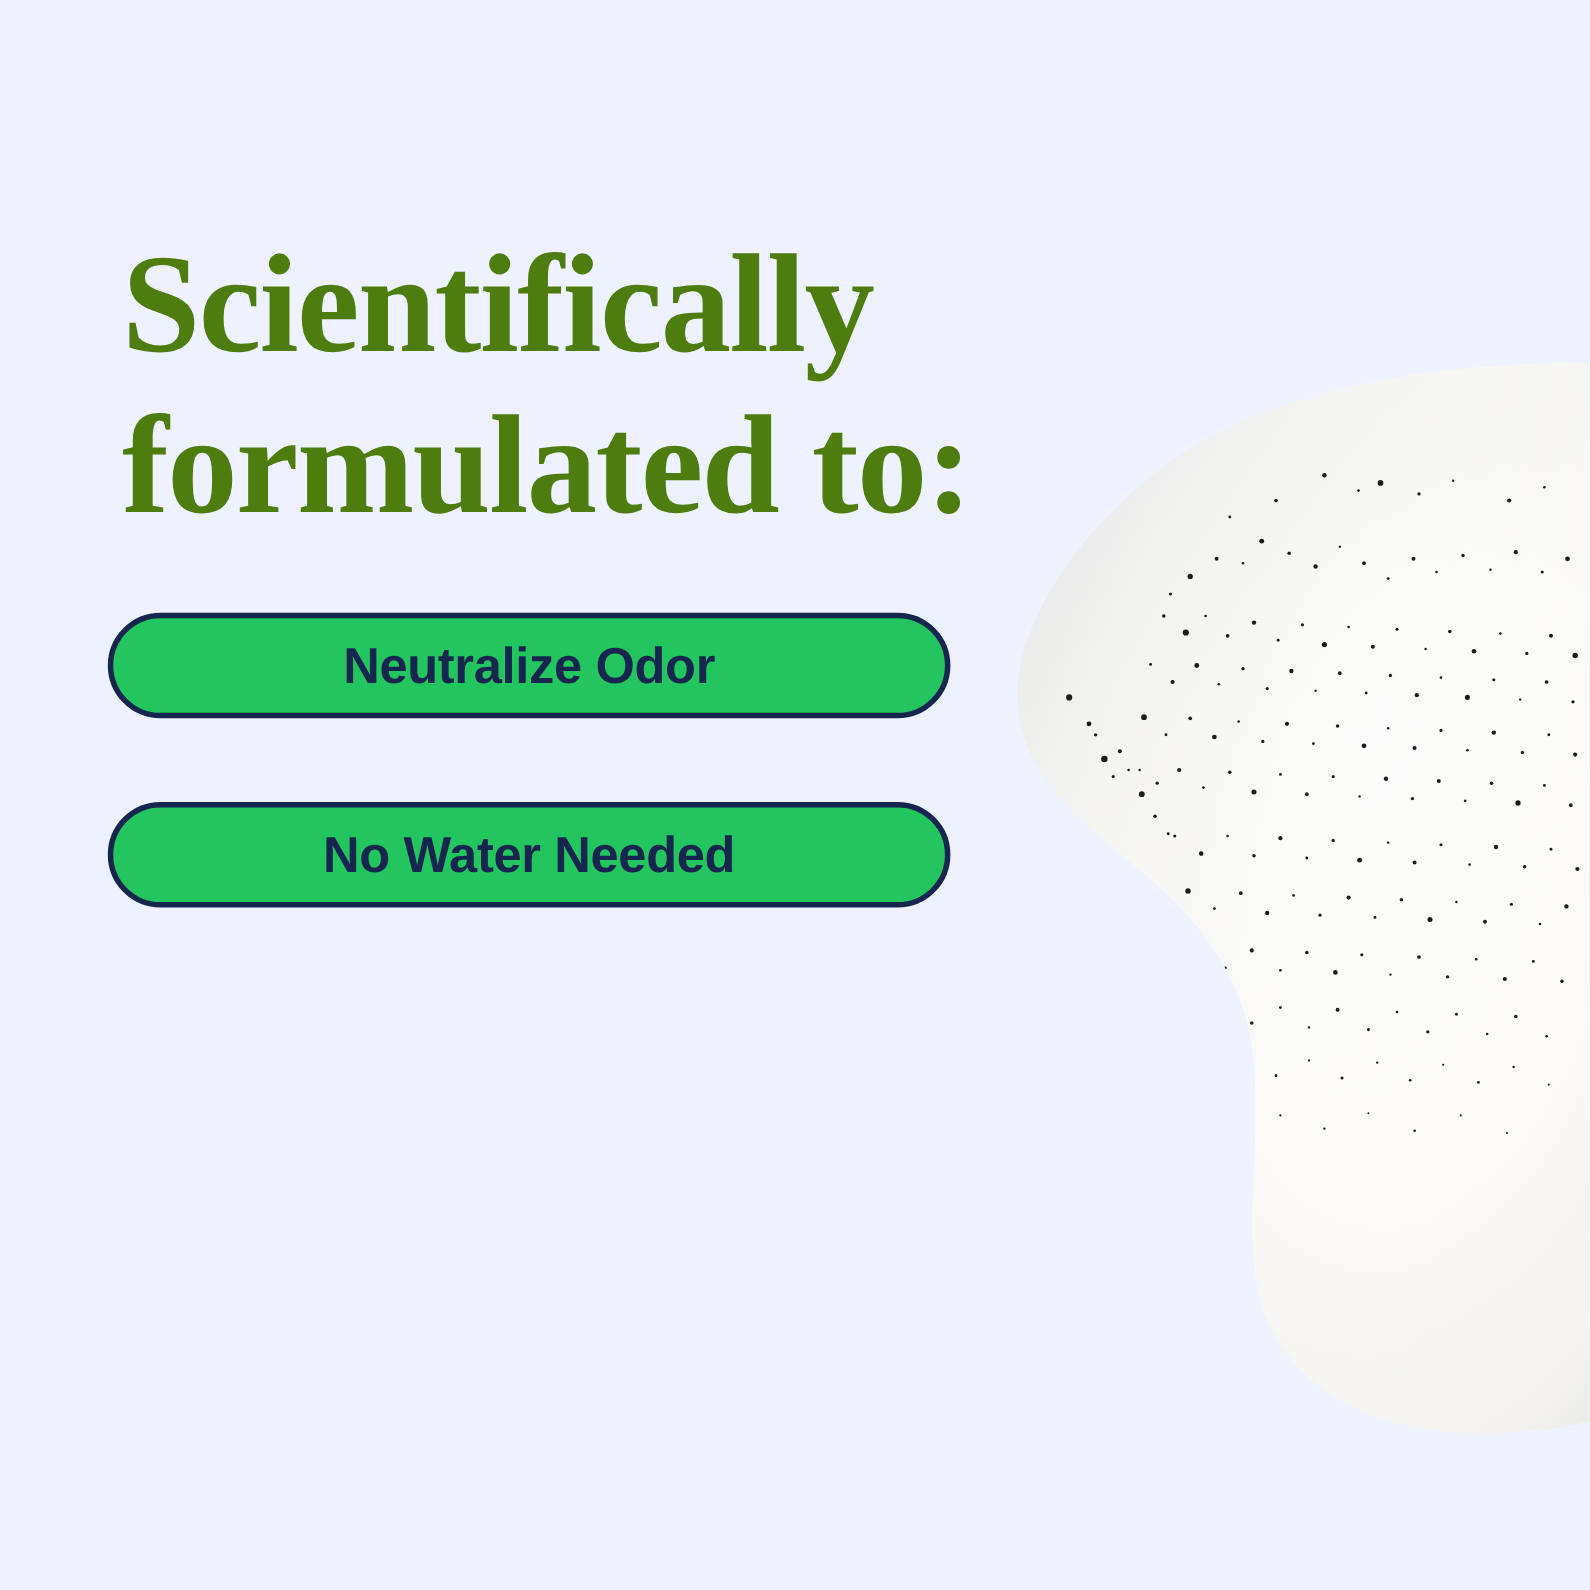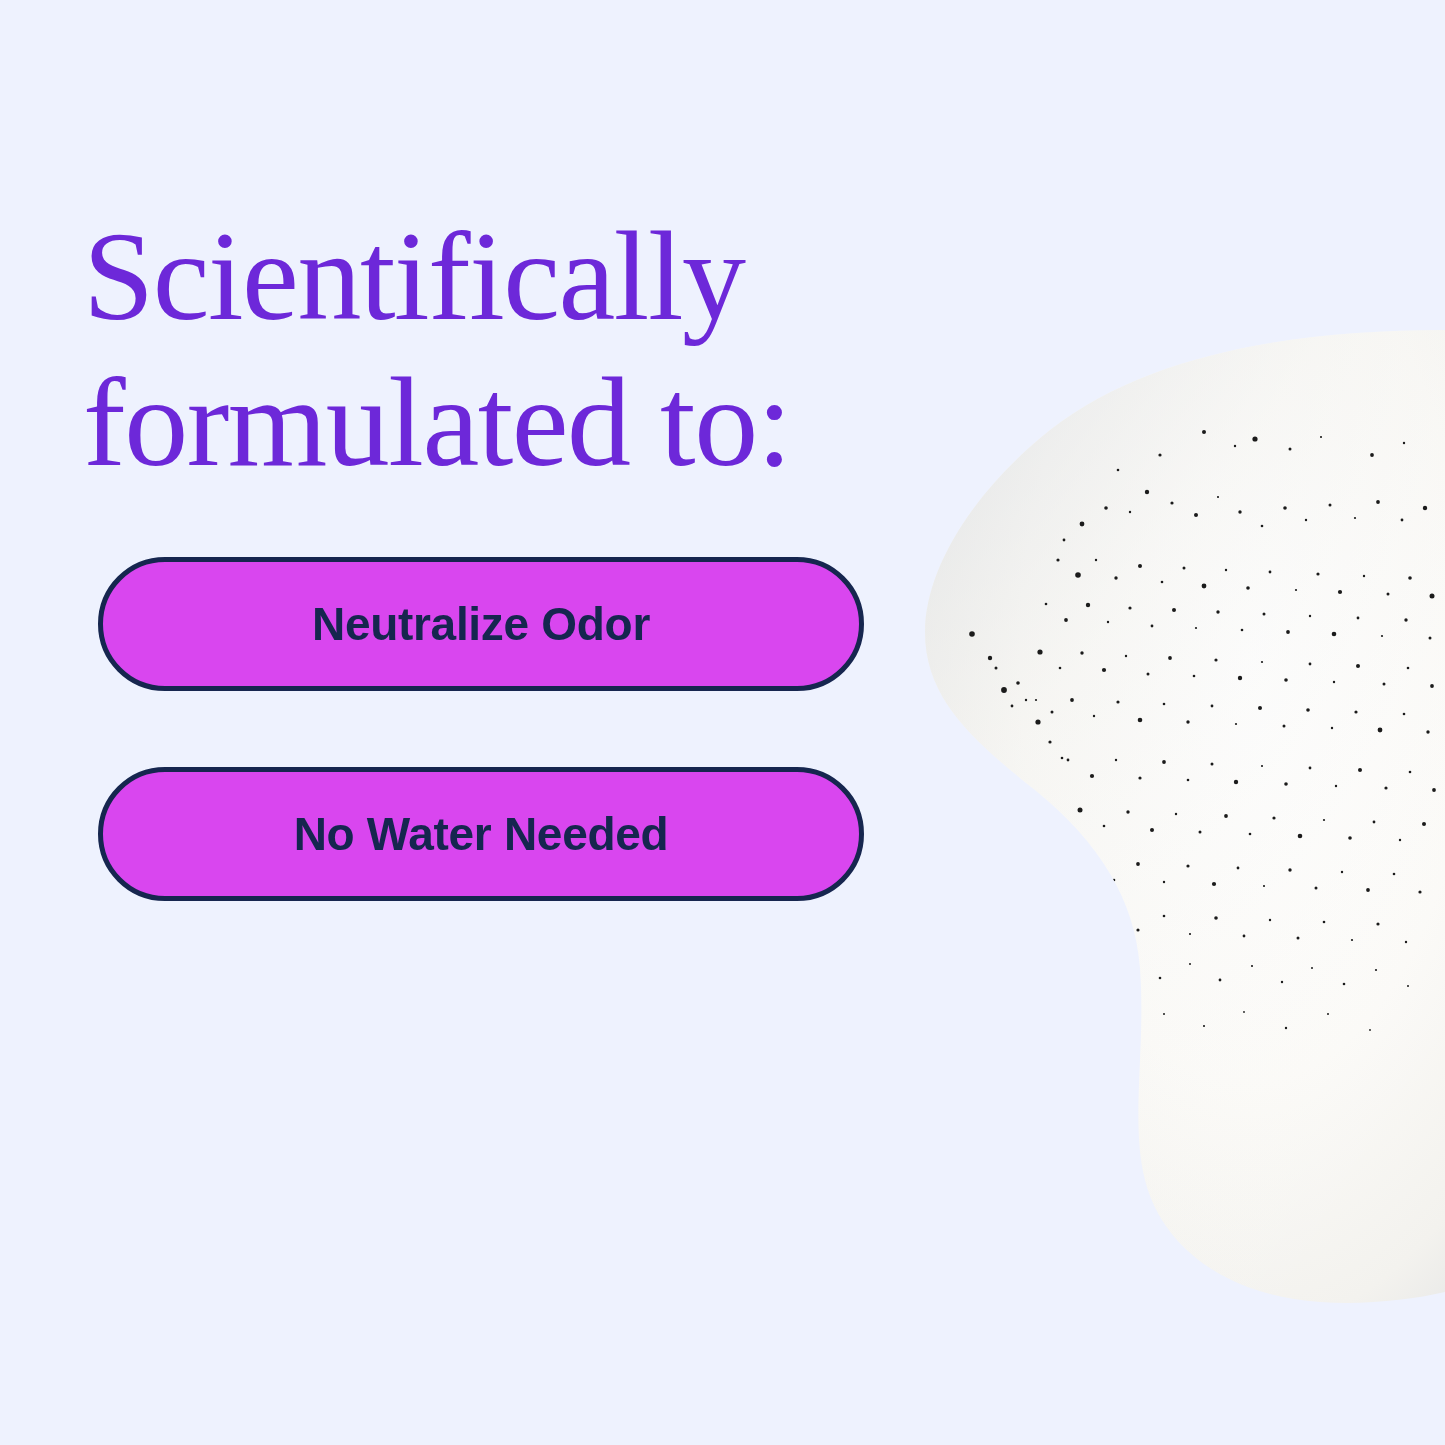--- a/index.html
+++ b/index.html
@@ -26,47 +26,47 @@
     position: absolute;
     left: 0; top: 0;
     width: 1445px;
     height: 1445px;
     pointer-events: none;
   }
 
   
   #headline {
     position: absolute;
-    left: 83px;
+    left: 111px;
     top: 118px;
     width: 830px;
-    color: #6d28d9;
+    color: #4d7c0f;
     font-family: "Liberation Serif", "DejaVu Serif", serif;
     font-size: 128px;
     line-height: 1.14;
-    font-weight: 400;
+    font-weight: 700;
     letter-spacing: -1.5px;
     white-space: pre-line;
     z-index: 5;
   }
 
   
   #pill-list {
     position: absolute;
     left: 98px;
     top: 557px;
     width: 768px;
     z-index: 6;
   }
   .pill {
     box-sizing: border-box;
     width: 766px;
-    height: 134px;
+    height: 96px;
     margin-bottom: 76px;
-    background: #d946ef;
+    background: #22c55e;
     border: 5px solid #16264f;
     border-radius: 70px;
     display: flex;
     align-items: center;
     justify-content: center;
   }
   .pill:last-child { margin-bottom: 0; justify-content: center; }
   .pill-label {
     color: #16264f;
     font-family: "Liberation Sans", sans-serif;

